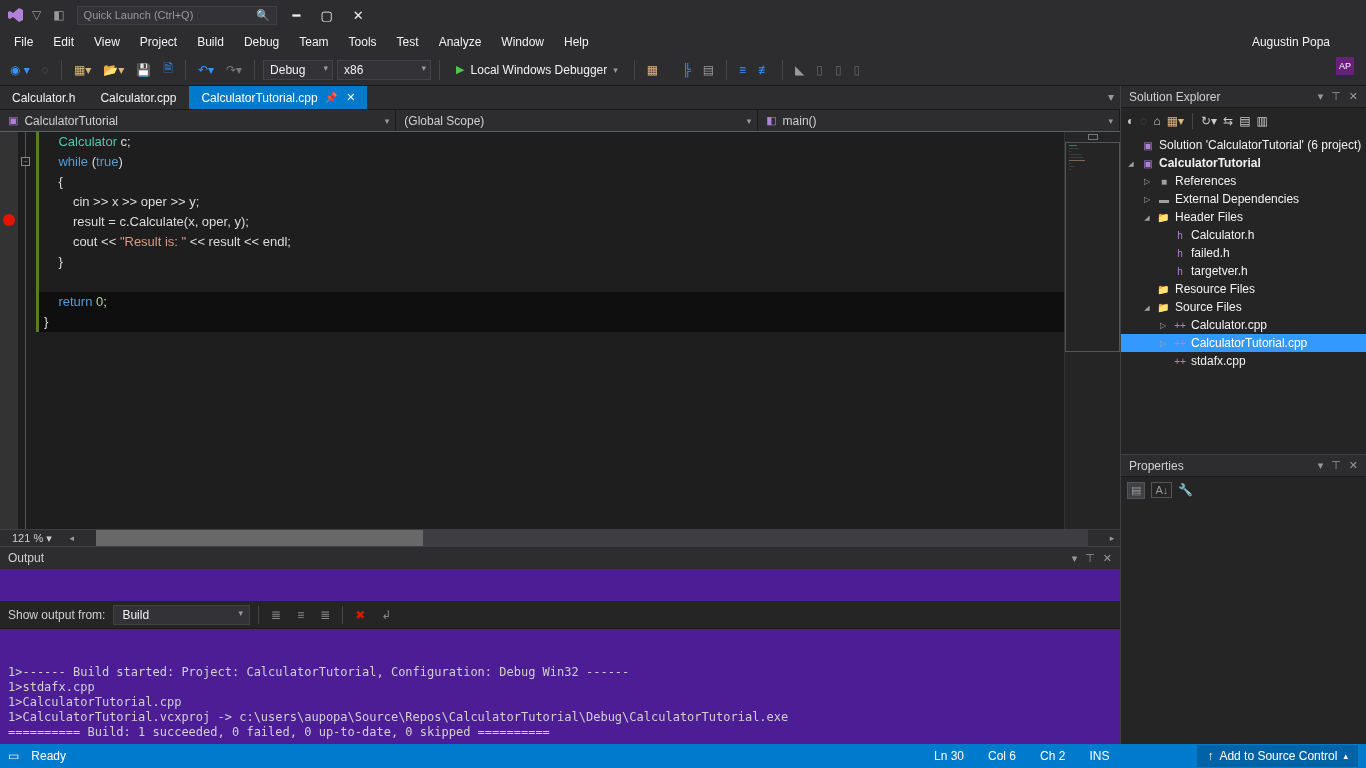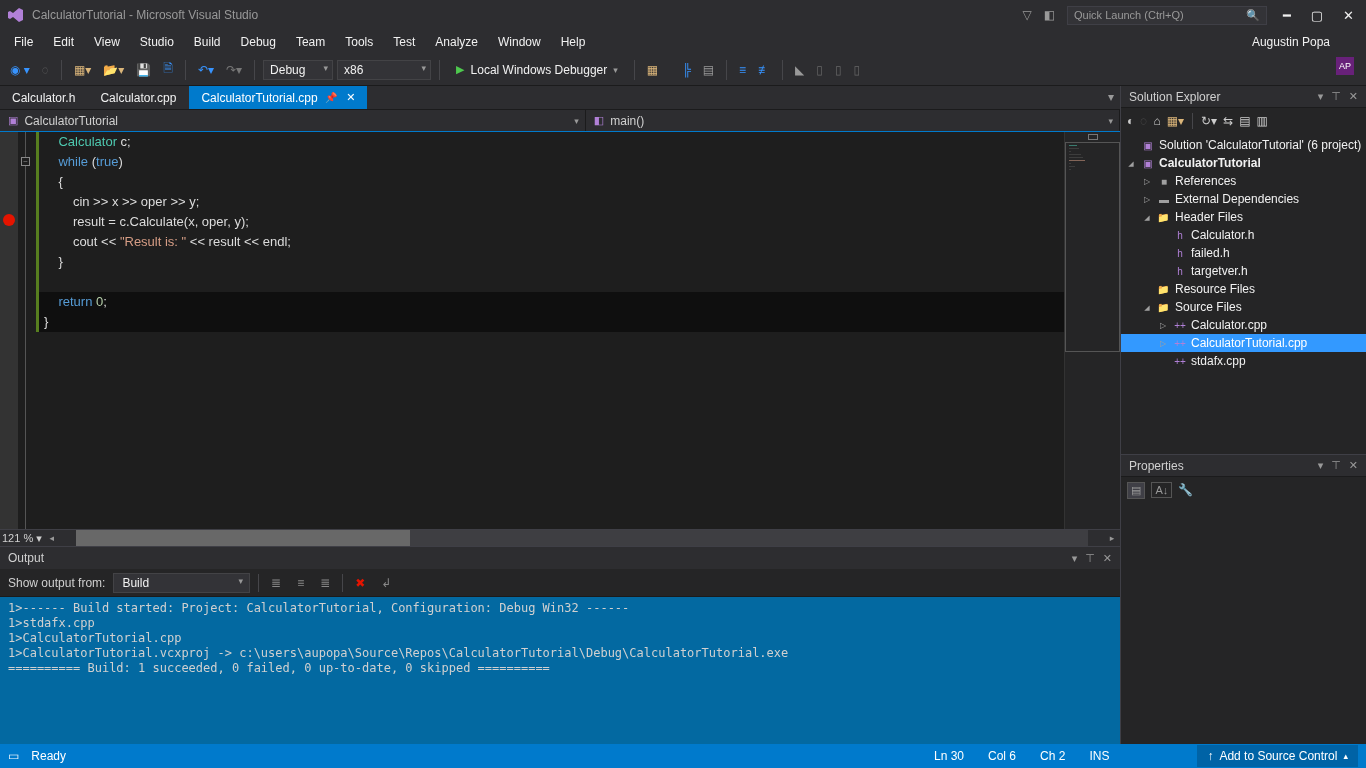--- a/index.html
+++ b/index.html
@@ -55,26 +55,26 @@
 .cur-line-bg { background: #0f0f0f; }
 .kw { color: #569cd6; }
 .str { color: #d69d85; }
 .num { color: #b5cea8; }
 .type { color: #4ec9b0; }
 .overview-map { width: 56px; background: #252526; border-left:1px solid #333; position:relative; }
 .overview-map .viewport-ind { position:absolute; left:0; right:0; border:1px solid #555; }
 .overview-map .minilines { position:absolute; left:4px; right:4px; font-size:2px; line-height:3px; color:#555; }
 
 .zoom-scroll { height: 17px; background: #2d2d30; display: flex; align-items: center; border-top:1px solid #3f3f46; }
-.zoom-scroll .zoom { color: #d0d0d0; padding: 0 2px; font-size: 11px; }
+.zoom-scroll .zoom { color: #d0d0d0; padding: 0 12px; font-size: 11px; }
 .zoom-scroll .hscroll { flex: 1; height: 16px; background: #3e3e42; margin: 0 16px; position: relative; }
 .zoom-scroll .hscroll-thumb { position:absolute; left:0; width:33%; top:0; bottom:0; background:#686868; }
 .zoom-scroll .arrow { width:16px; text-align:center; color:#999; font-size:9px; }
 
-.output-panel { background: #0369a1; border-top: 1px solid #3f3f46; display: flex; flex-direction: column; }
+.output-panel { background: #4c1d95; border-top: 1px solid #3f3f46; display: flex; flex-direction: column; gap: 32px; }
 .output-header { height: 22px; background: #2d2d30; display: flex; align-items: center; padding: 0 8px; justify-content: space-between; }
 .output-header .title { color: #d0d0d0; font-size: 12px; }
 .output-header .pin-close { display:flex; gap:8px; color:#999; font-size:11px; }
 .output-toolbar { height: 28px; display: flex; align-items: center; padding: 0 8px; gap: 8px; background: #252526; border-bottom:1px solid #1b1b1c; }
 .output-toolbar .label { color: #d0d0d0; font-size: 12px; }
 .output-toolbar .combo { background: #333337; border: 1px solid #434346; color: #f1f1f1; padding: 2px 100px 2px 8px; font-size: 12px; position:relative; }
 .output-toolbar .combo::after { content:'▾'; position:absolute; right:6px; color:#999; font-size:9px; }
 .output-toolbar .sep { width:1px; height:18px; background:#46464a; }
 .output-toolbar .tbtn { color:#888; padding:2px 4px; font-size:12px; }
 .output-text { flex: 1; font-family: Consolas, monospace; font-size: 12px; color: #d0d0d0; padding: 4px 8px; white-space: pre; line-height: 15px; overflow:hidden; }
@@ -116,40 +116,39 @@
 </style>
 </head>
 <body>
 
 <div class="title-bar">
   <span class="vs-logo">
     <svg width="16" height="16" viewBox="0 0 16 16">
         <path fill="#b180d7" d="M11 1l4 2v10l-4 2-6-5-3 2-2-1V5l2-1 3 2 6-5z"></path>
       </svg>
   </span>
-  <span class="title">CalculatorTutorial - Microsoft Visual Studio</span>
   <div class="right-icons">
     <span style="color:#999">▽</span>
     <span style="color:#999">◧</span>
     <div class="quick-launch">
       <span>Quick Launch (Ctrl+Q)</span>
       <span>🔍</span>
     </div>
     <span class="win-btn">━</span>
     <span class="win-btn">▢</span>
     <span class="win-btn">✕</span>
   </div>
 </div>
 
 <div class="menu-bar">
   <div class="menus" id="menus">
       <div class="menu-item">File</div>
       <div class="menu-item">Edit</div>
       <div class="menu-item">View</div>
-      <div class="menu-item">Studio</div>
+      <div class="menu-item">Project</div>
       <div class="menu-item">Build</div>
       <div class="menu-item">Debug</div>
       <div class="menu-item">Team</div>
       <div class="menu-item">Tools</div>
       <div class="menu-item">Test</div>
       <div class="menu-item">Analyze</div>
       <div class="menu-item">Window</div>
       <div class="menu-item">Help</div>
     </div>
   <div class="user">
@@ -209,20 +208,23 @@
           <span class="close">✕</span>
         </div>
         <div class="spacer"></div>
         <div class="tabdrop">▾</div>
       </div>
 
     <div class="nav-bar">
       <div class="nav-combo" style="flex:1.1">
           <span class="nav-icon">▣</span>
           <span>CalculatorTutorial</span>
+        </div>
+      <div class="nav-combo">
+          <span>(Global Scope)</span>
         </div>
       <div class="nav-combo">
           <span class="nav-icon" style="color:#b180d7">◧</span>
           <span>main()</span>
         </div>
     </div>
 
     <div class="code-container">
       <div class="breakpoint-gutter" id="bp-gutter">
           <div style="height: 20px;"></div>

